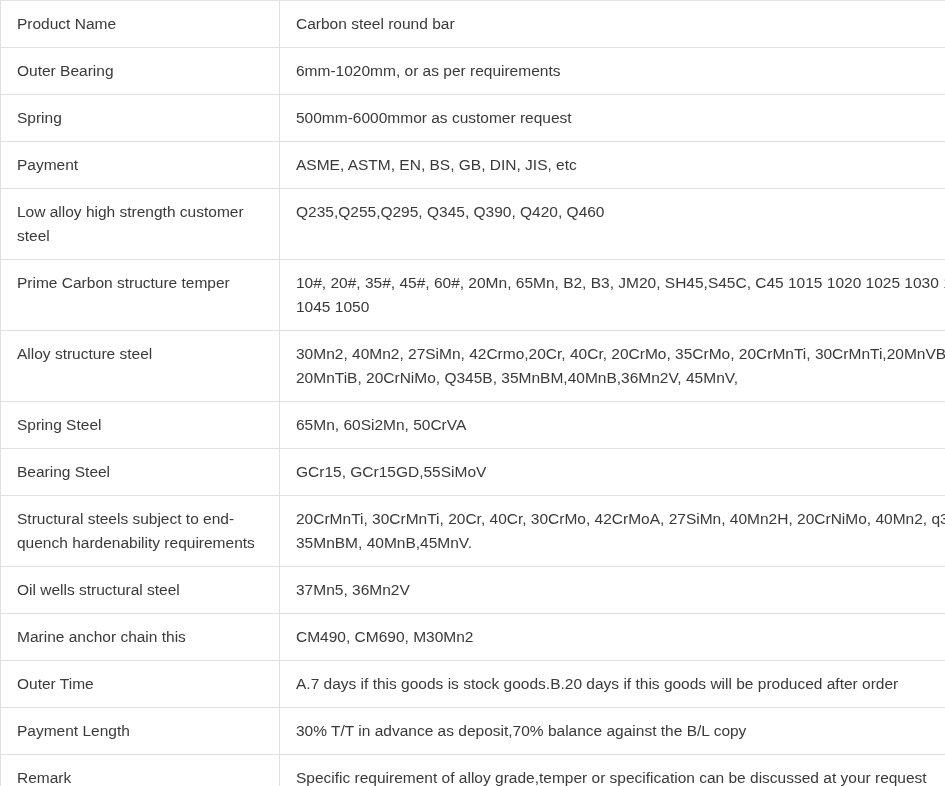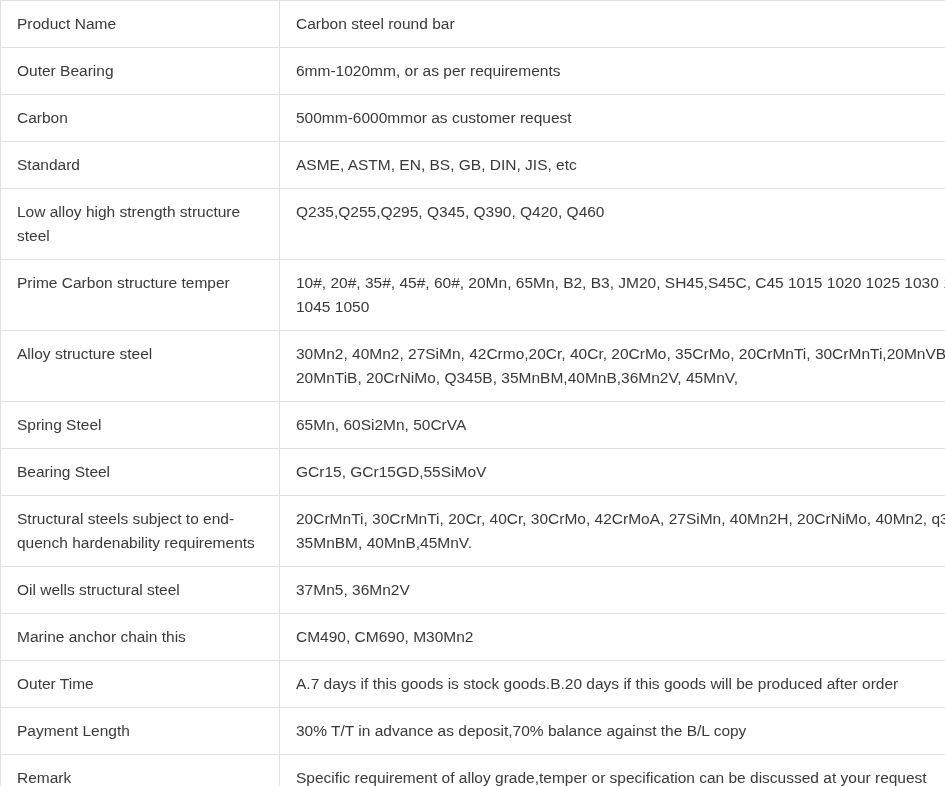--- a/index.html
+++ b/index.html
@@ -50,29 +50,29 @@
   <tbody>
     <tr>
       <td class="label">Product Name</td>
       <td class="value">Carbon steel round bar</td>
     </tr>
     <tr>
       <td class="label">Outer Bearing</td>
       <td class="value">6mm-1020mm, or as per requirements</td>
     </tr>
     <tr>
-      <td class="label">Carbon</td>
+      <td class="label">Spring</td>
       <td class="value">500mm-6000mmor as customer request</td>
     </tr>
     <tr>
-      <td class="label">Standard</td>
+      <td class="label">Payment</td>
       <td class="value">ASME, ASTM, EN, BS, GB, DIN, JIS, etc</td>
     </tr>
     <tr>
-      <td class="label">Low alloy high strength structure steel</td>
+      <td class="label">Low alloy high strength customer steel</td>
       <td class="value">Q235,Q255,Q295, Q345, Q390, Q420, Q460</td>
     </tr>
     <tr>
       <td class="label">Prime Carbon structure temper</td>
       <td class="value">10#, 20#, 35#, 45#, 60#, 20Mn, 65Mn, B2, B3, JM20, SH45,S45C, C45 1015 1020 1025 1030 1035 1045 1050</td>
     </tr>
     <tr>
       <td class="label">Alloy structure steel</td>
       <td class="value">30Mn2, 40Mn2, 27SiMn, 42Crmo,20Cr, 40Cr, 20CrMo, 35CrMo, 20CrMnTi, 30CrMnTi,20MnVB, 20MnTiB, 20CrNiMo, Q345B, 35MnBM,40MnB,36Mn2V, 45MnV,</td>
     </tr>

